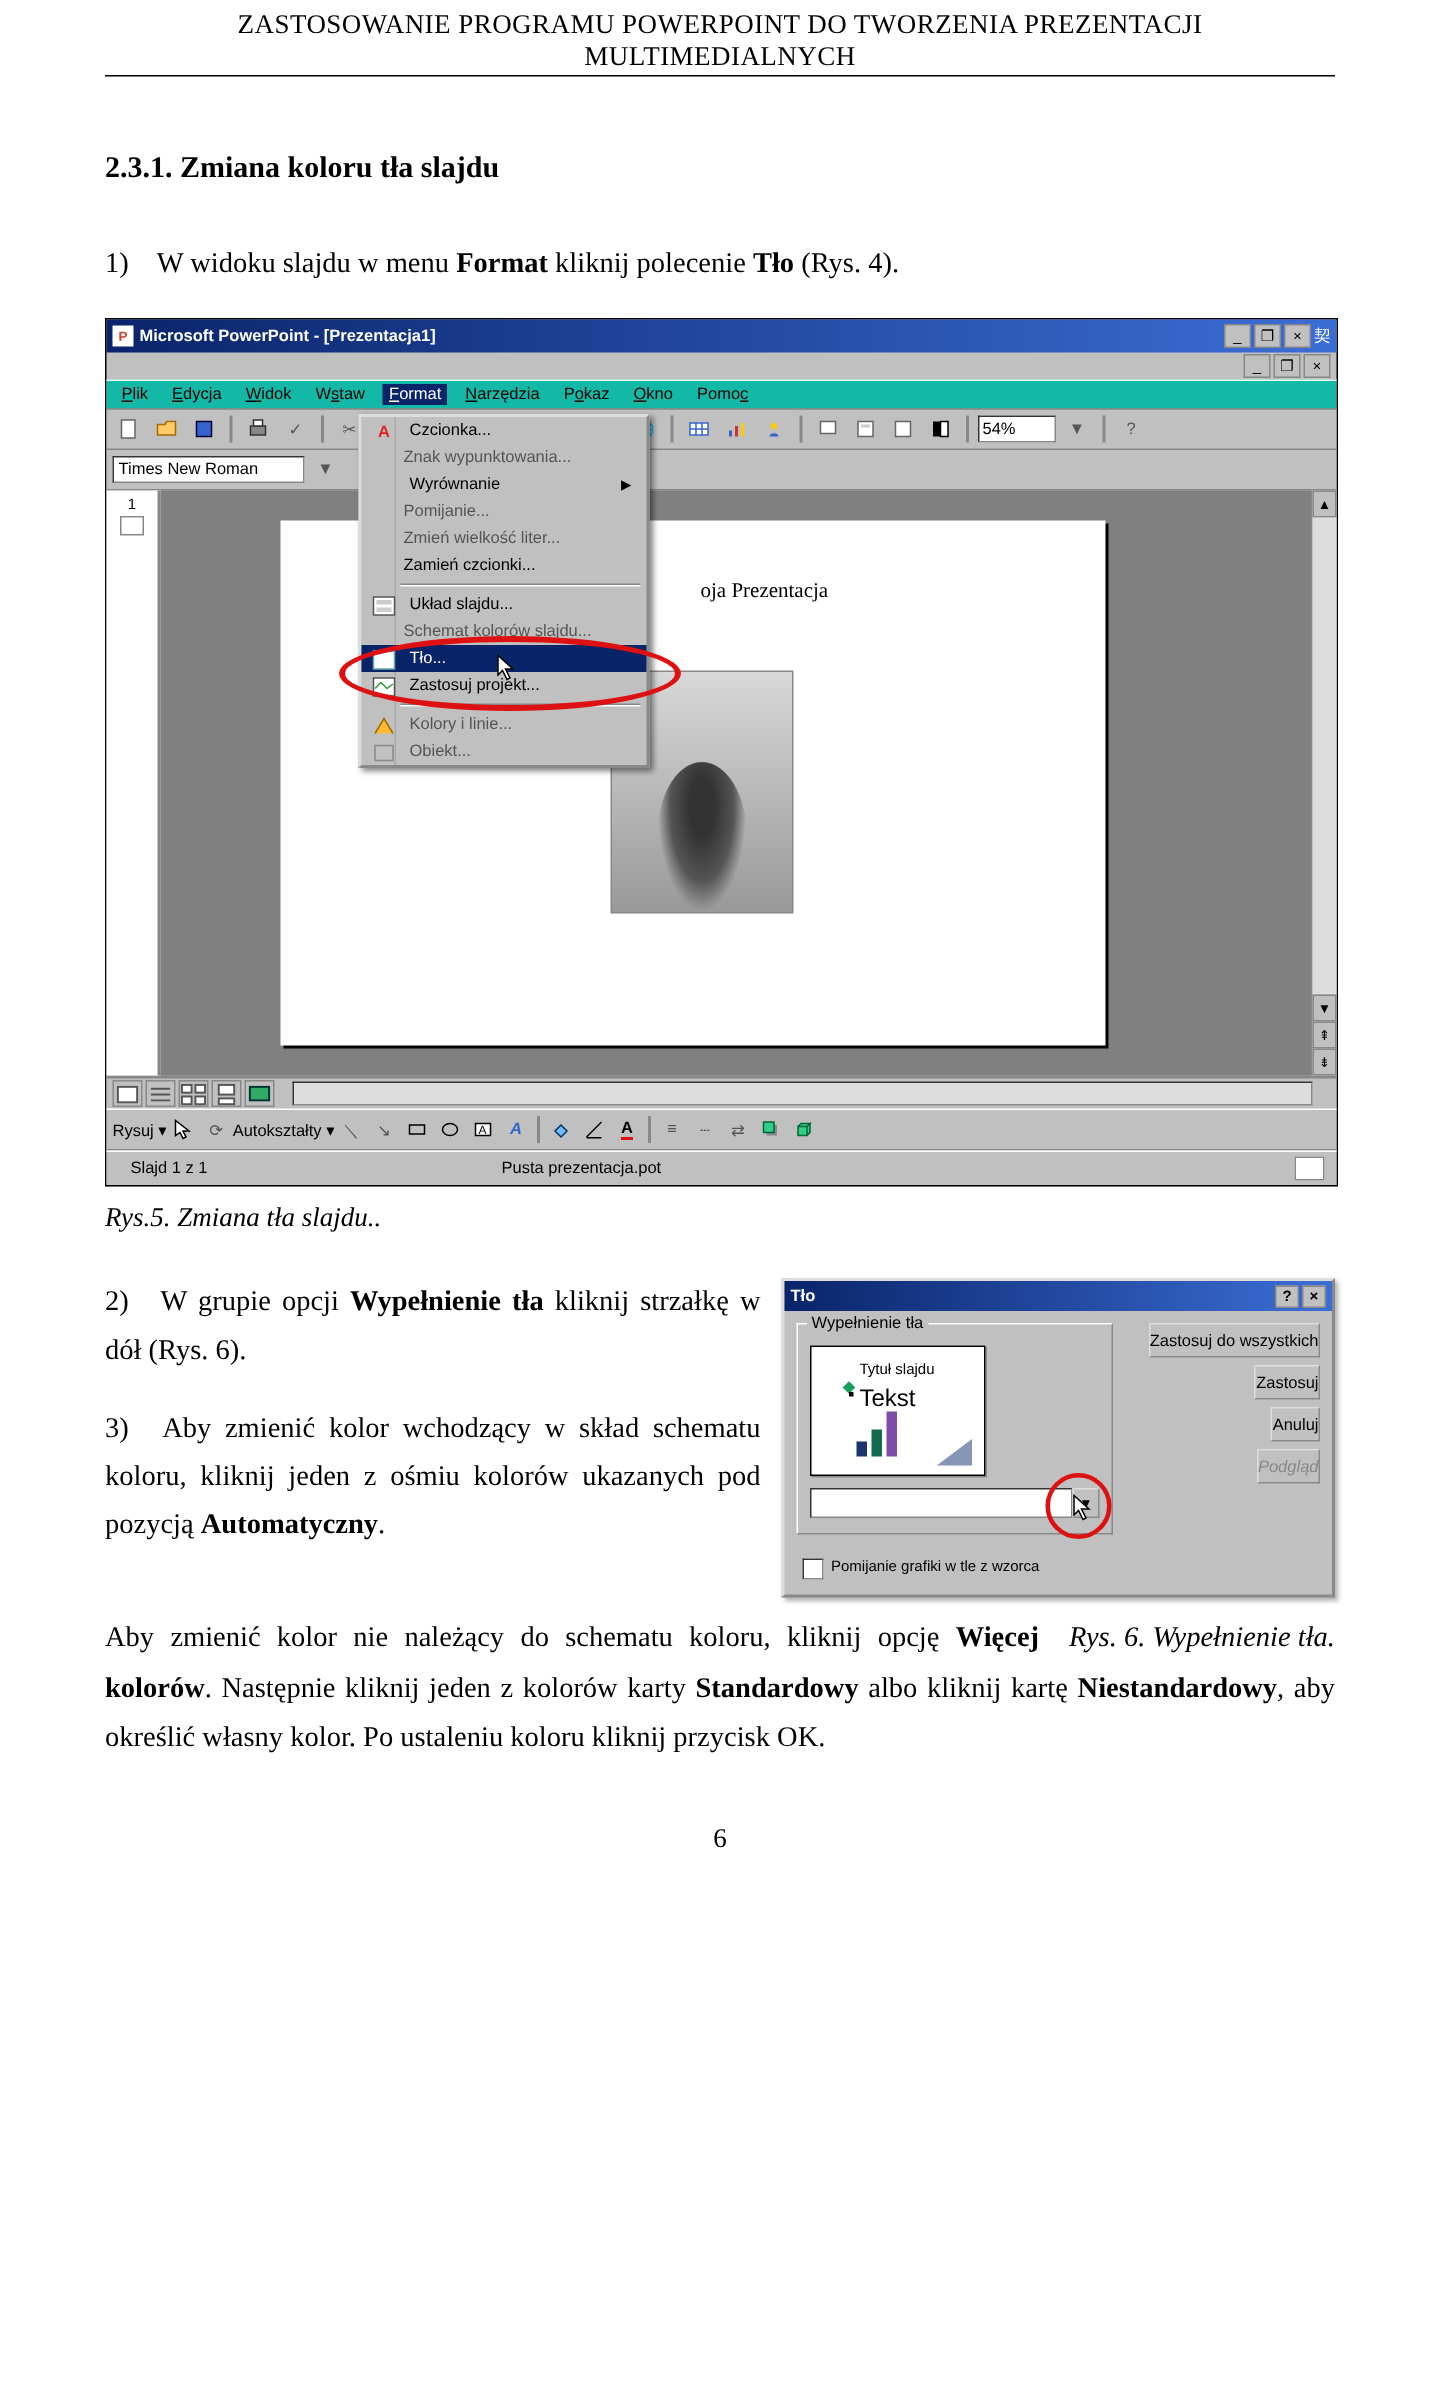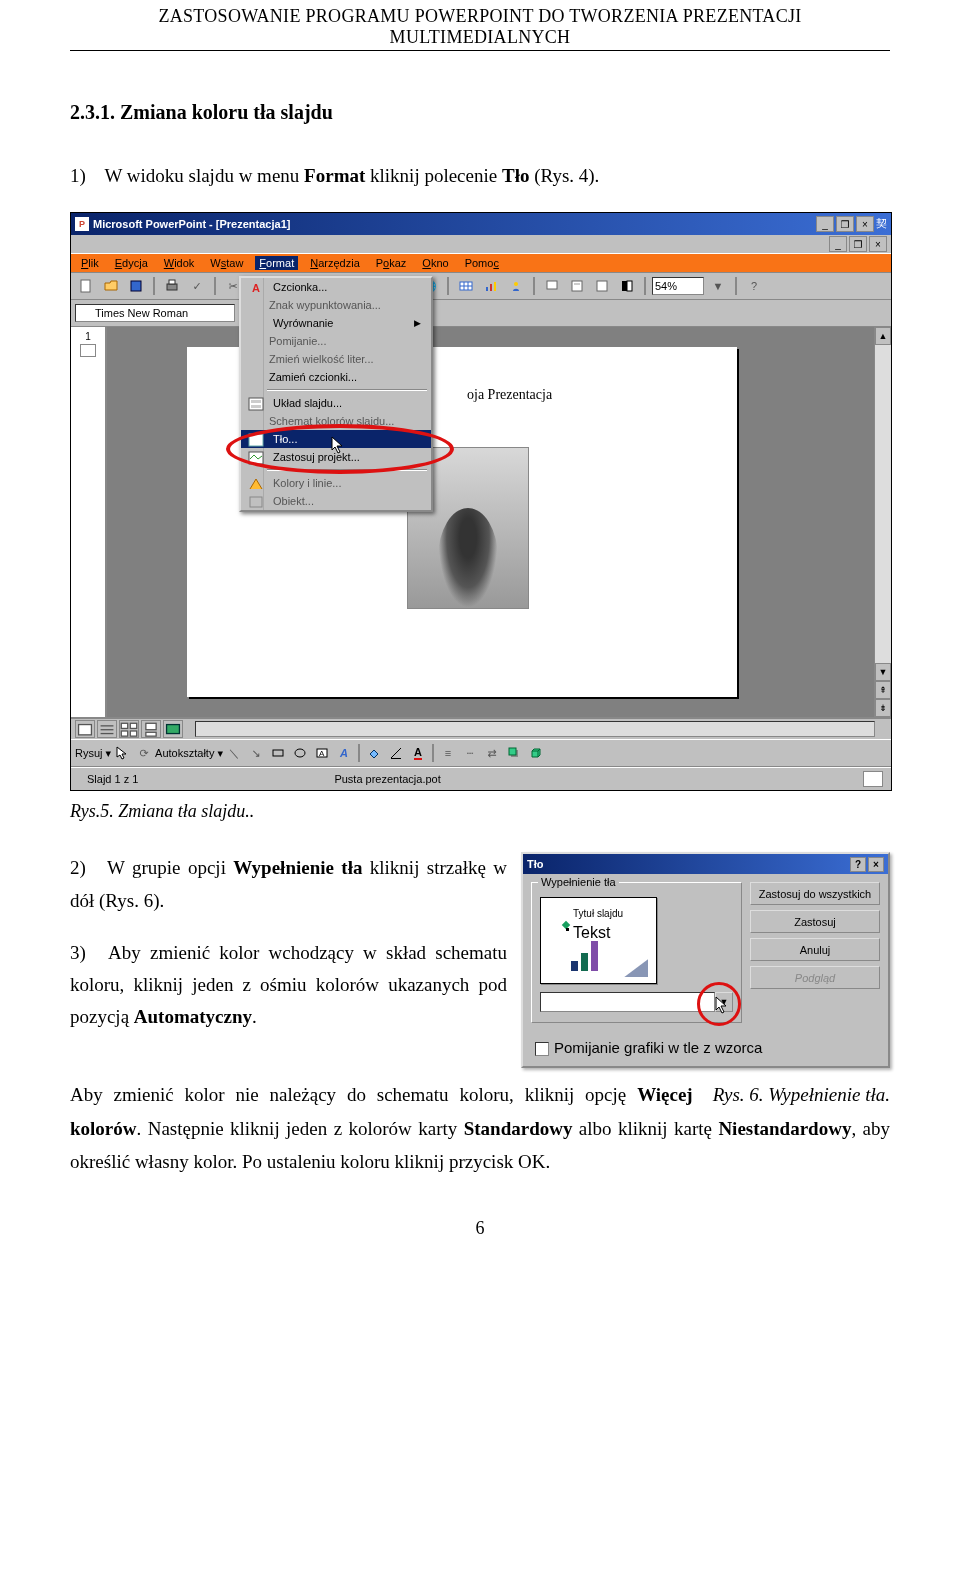--- a/index.html
+++ b/index.html
@@ -90,21 +90,21 @@
   .pp-winbtn {
     width: 16px; height: 14px;
     background: #c0c0c0; border: 1px solid #888;
     display: inline-flex; align-items:center; justify-content:center;
     font-size: 10px; color:#000;
   }
   .pp-secondbar {
     display:flex; justify-content:flex-end; padding:1px 4px;
   }
   .pp-menubar {
-    background: #f97316;
+    background: #14b8a6;
     display: flex;
     gap: 8px;
     padding: 2px 6px;
     border-top: 1px solid #fff;
     border-bottom: 1px solid #888;
     font-size: 11px;
   }
   .pp-menubar span { padding: 1px 4px; }
   .pp-menubar .active {
     background: #0a246a; color:#fff;
@@ -127,21 +127,21 @@
     font-size: 11px; color:#555;
   }
   .tbtn svg { width:14px; height:14px; }
   .tdiv { width:2px; height:18px; background:#888; margin:0 3px; }
   .zoom-box {
     width: 46px; height: 16px; background:#fff; border:1px inset #888;
     font-size:11px; padding:0 2px; display:inline-flex; align-items:center;
   }
   .font-box {
     width:120px; height:16px; background:#fff; border:1px inset #888;
-    font-size:11px; padding:0 19px; display:inline-flex; align-items:center;
+    font-size:11px; padding:0 3px; display:inline-flex; align-items:center;
   }
   .pp-work {
     display:flex;
     height: 390px;
   }
   .pp-outline {
     width: 30px;
     background: #fff;
     border-right: 2px solid #888;
     padding: 4px 2px;
@@ -304,25 +304,25 @@
     display:flex;
   }
   .combo {
     flex:1; height:18px; background:#fff; border:1px inset #888;
   }
   .combo-btn {
     width:16px; height:18px; background:#c0c0c0; border:1px outset #ddd;
     display:inline-flex; align-items:center; justify-content:center; font-size:9px;
   }
   .dlg-check {
-    margin-top:8px; display:flex; align-items:flex-end; gap:5px;
-    font-size:15px;
+    margin-top:8px; display:flex; align-items:flex-start; gap:5px;
+    font-size:10px;
   }
   .chk { width:12px; height:12px; border:1px inset #888; background:#fff; display:inline-block;}
-  .dlg-btncol { display:flex; flex-direction:column; gap:5px; width:130px;}
+  .dlg-btncol { display:flex; flex-direction:column; gap:5px; width:130px;align-items:flex-end;}
   .dlg-btn {
     height:21px; background:#c0c0c0; border:1px outset #ddd;
     display:flex; align-items:center; justify-content:center;
     font-size:11px;
   }
   .dlg-btn.disabled { color:#888;font-style:italic;}
   .red-circle-sm {
     position:absolute; border:3px solid #d11; border-radius:50%; z-index:10;
     pointer-events:none;
   }

